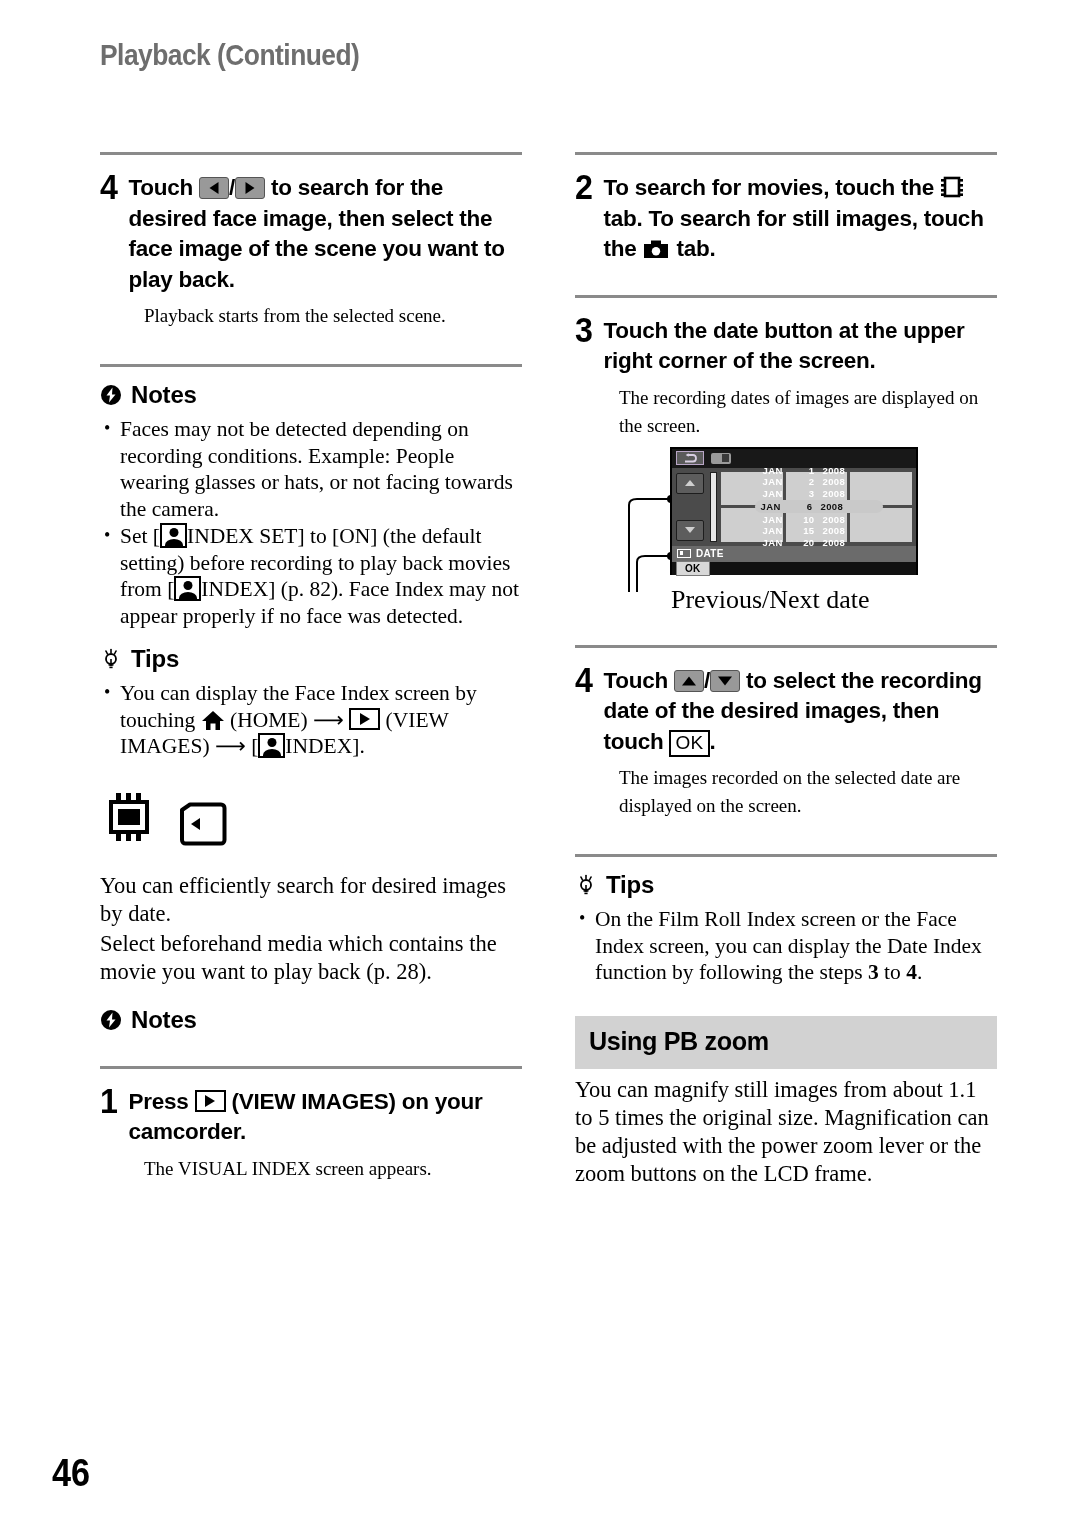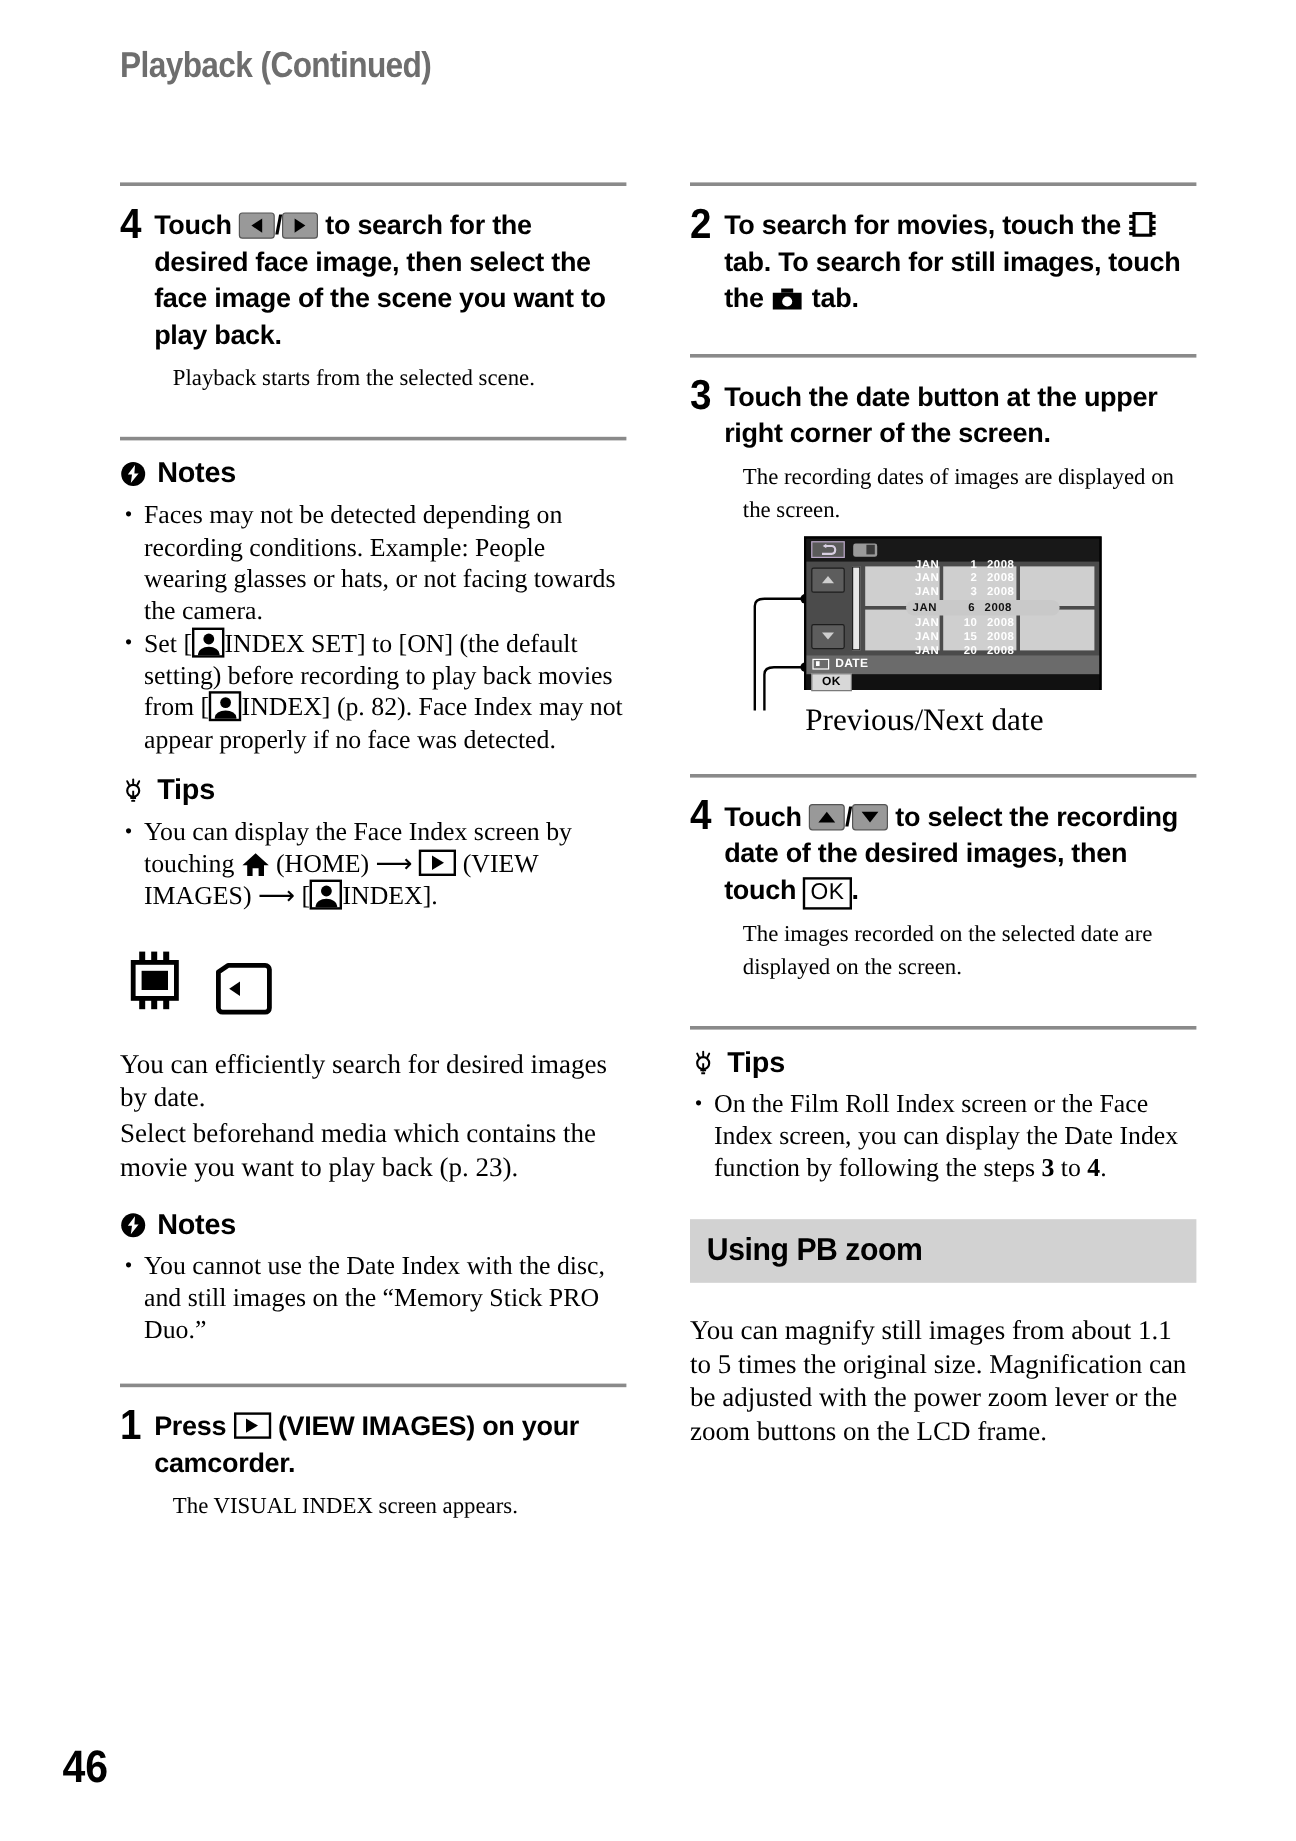--- a/index.html
+++ b/index.html
@@ -395,34 +395,31 @@
       </span>
       <span>
         <svg width="56" height="46" viewBox="0 0 56 46">
           <path d="M6 10 L6 40 C6 42 7.5 43.5 9.5 43.5 L45 43.5 C47 43.5 48.5 42 48.5 40 L48.5 8 C48.5 6 47 4.5 45 4.5 L14 4.5 Z" fill="none" stroke="#000" stroke-width="4" stroke-linejoin="round"></path>
           <path d="M24 18 L24 30 L15 24 Z" fill="#000"></path>
         </svg>
       </span>
     </div>
 
     <div class="para">You can efficiently search for desired images by date.</div>
-    <div class="para" style="margin-top:2px;">Select beforehand media which contains the movie you want to play back (p. 23).</div>
+    <div class="para" style="margin-top:2px;">Select beforehand media which contains the movie you want to play back (p. 28).</div>
 
     <div class="cal-head" style="margin-top:20px;">
       <span class="gl">
         <svg width="22" height="22" viewBox="0 0 22 22">
             <circle cx="11" cy="11" r="10" fill="#000"></circle>
             <path d="M12.5 3.5 L6.5 11.5 L10 11.5 L9 18.5 L15.5 10.5 L12 10.5 Z" fill="#fff"></path>
           </svg>
       </span>
       <span>Notes</span>
     </div>
-    <ul class="bullets">
-      <li>You cannot use the Date Index with the disc, and still images on the “Memory Stick PRO Duo.”</li>
-    </ul>
 
     <div class="rule" style="margin-top:32px;"></div>
 
     <div class="step">
       <div class="step-num">1</div>
       <div class="step-body">
         <span>Press</span>
         <span class="key key-view"></span>
         <span>(VIEW IMAGES) on your camcorder.</span>
       </div>
@@ -590,19 +587,19 @@
         <span class="bold-inline">3</span>
         <span>to</span>
         <span class="bold-inline">4</span><span>.</span>
       </li>
     </ul>
 
     <div class="banner" style="margin-top:30px;">
       <span class="banner-line">Using PB zoom</span>
     </div>
 
-    <div class="para" style="margin-top:26px;">You can magnify still images from about 1.1 to 5 times the original size. Magnification can be adjusted with the power zoom lever or the zoom buttons on the LCD frame.</div>
+    <div class="para" style="margin-top:7px;">You can magnify still images from about 1.1 to 5 times the original size. Magnification can be adjusted with the power zoom lever or the zoom buttons on the LCD frame.</div>
 
   </div>
 
   <div class="folio">46</div>
 
 </div>
 
 </body></html>

